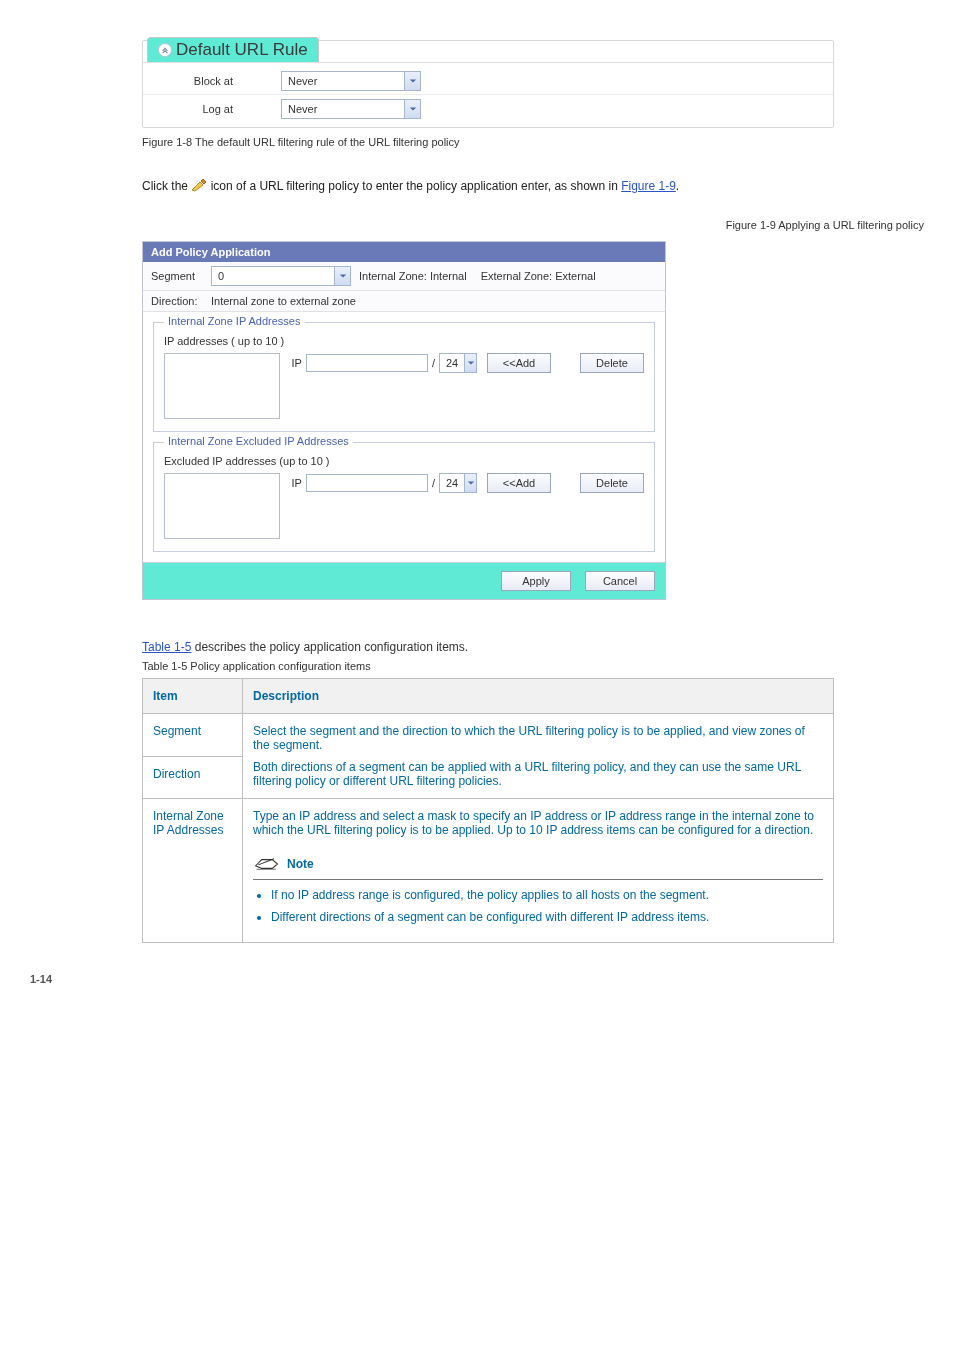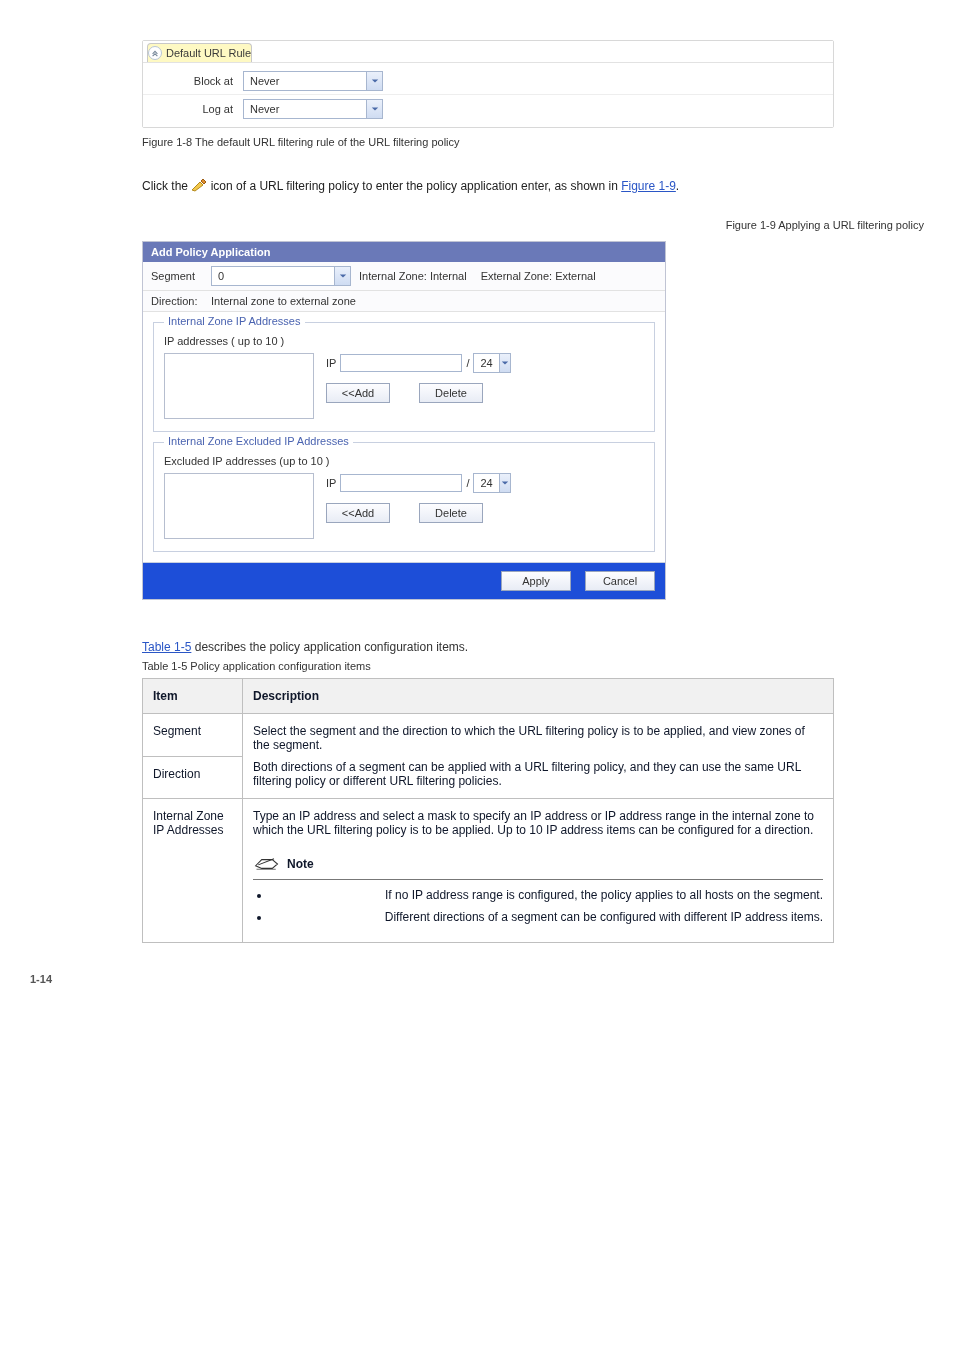--- a/index.html
+++ b/index.html
@@ -3,25 +3,25 @@
 <meta charset="utf-8">
 <style>
   * { box-sizing: border-box; margin: 0; padding: 0; }
   body { font-family: Arial, sans-serif; font-size: 12px; color: #333; background: #fff; width: 954px; }
   .page { padding: 40px 30px 40px 30px; }
   .page-num { margin-top: 30px; text-align: left; font-size: 11px; color: #555; font-weight: bold; }
 
   
   .rule-panel { border: 1px solid #d8d8d8; border-radius: 2px; margin-left: 112px; margin-right: 90px; margin-bottom: 6px; }
   .rule-tab-row { background: #fff; border-bottom: 1px solid #e2e2e2; display: flex; align-items: flex-end; height: 22px; }
-  .rule-tab { display: inline-flex; align-items: center; gap: 4px; padding: 2px 0; border: 1px solid #c8c8c8; border-bottom: none; border-radius: 4px 4px 0 0; margin-left: 4px; background: #fef9c3; color: #3a3a3a; font-size: 11px; }
+  .rule-tab { display: inline-flex; align-items: center; gap: 4px; padding: 2px 10px; border: 1px solid #c8c8c8; border-bottom: none; border-radius: 4px 4px 0 0; margin-left: 4px; background: #5eead4; color: #3a3a3a; font-size: 17px; }
   .collapse-chip { width: 14px; height: 14px; border: 1px solid #b8c5d6; border-radius: 50%; display: inline-flex; align-items: center; justify-content: center; background: #fff; }
   .collapse-chip svg { width: 8px; height: 8px; }
   .rule-body { padding: 4px 0; background: #fff; }
-  .rule-row { display: flex; align-items: center; height: 28px; border-bottom: 1px solid #eee; }
+  .rule-row { display: flex; align-items: center; height: 28px; border-bottom: 1px solid #eee; gap: 38px; }
   .rule-row:last-child { border-bottom: none; }
   .rule-label { width: 100px; text-align: right; padding-right: 10px; color: #333; font-size: 11px; }
   .select { display: inline-flex; align-items: center; border: 1px solid #a7b6cf; background: #fff; height: 20px; }
   .select .val { padding: 0 6px; font-size: 11px; color: #333; }
   .select .arrw { width: 16px; height: 18px; background: linear-gradient(#eaf0fb,#cfdcf2); border-left: 1px solid #a7b6cf; display:flex; align-items:center; justify-content:center; }
   .select .arrw svg { width: 8px; height: 8px; }
   .select.w140 { width: 140px; }
   .select.w140 .val { flex: 1; }
   .select.w40 { width: 38px; }
   .select.w40 .val { flex: 1; }
@@ -35,43 +35,43 @@
   .app-panel { width: 524px; margin-left: 112px; margin-top: 10px; border: 1px solid #c0c4d4; }
   .app-title { background: #6a79b8; color: #fff; font-weight: bold; font-size: 11px; padding: 4px 8px; }
   .app-row { display:flex; align-items:center; border-bottom: 1px solid #e2e2e2; padding: 4px 8px; background: #fbfbfd; font-size: 11px; }
   .app-row .lbl { width: 60px; color: #333; }
   .app-row .spaced { margin-left: 8px; color: #333; }
   .fieldset { border: 1px solid #c8d0e0; margin: 10px 10px; padding: 8px 10px 12px; position: relative; }
   .fieldset .leg { position: absolute; top: -8px; left: 10px; background: #fff; padding: 0 4px; color: #4a63b0; font-size: 11px; }
   .listlabel { font-size: 11px; color: #333; margin: 4px 0 6px 0; }
   .hbox { display:flex; align-items: flex-start; gap: 12px; }
   .textarea { width: 150px; height: 66px; border: 1px solid #b6becf; background: #fff; }
-  .col2 { display:flex; flex-direction:column; gap:10px; }
+  .col2 { display:flex; flex-direction:row; gap:10px; }
   .iprow { display:flex; align-items:center; gap: 4px; font-size: 11px; }
   .ipinput { width: 122px; height: 18px; border: 1px solid #a7b6cf; }
   .slash { color: #333; }
   .btnrow { display:flex; gap: 29px; }
   .btn { display:inline-flex; align-items:center; justify-content:center; min-width: 64px; height: 20px; border: 1px solid #9aa6bd; background: linear-gradient(#fdfdff,#e8ecf5); font-size: 11px; color: #333; padding: 0 10px; }
-  .app-footer { display:flex; justify-content:flex-end; gap: 14px; padding: 8px 10px; background: #1d4ed8; border-top: 1px solid #c8d0e0; }
+  .app-footer { display:flex; justify-content:flex-end; gap: 14px; padding: 8px 10px; background: #5eead4; border-top: 1px solid #c8d0e0; }
 
   
   .para-intro { margin-left: 112px; margin-top: 40px; font-size: 12px; color: #333; }
   .tbl-caption { margin-left: 112px; margin-top: 6px; font-size: 11px; color: #333; }
   .tbl-wrap { margin: 6px 90px 0 112px; }
   table.tb { width: 100%; border-collapse: collapse; font-size: 12px; }
-  table.tb th, table.tb td { border: 1px solid #bfbfbf; padding: 10px 10px; vertical-align: top; text-align: left; color: #0f172a; }
+  table.tb th, table.tb td { border: 1px solid #bfbfbf; padding: 10px 10px; vertical-align: top; text-align: left; color: #0369a1; }
   table.tb th { background: #f1f1f1; font-weight: bold; font-size: 12px; }
   table.tb td.c0 { width: 100px; }
 
   .note-block { margin-top: 16px; }
   .note-head { display:flex; align-items:center; gap:6px; }
   .note-head .word { font-weight: bold; font-size: 12px; }
   .noteline { border: 0; border-top: 1px solid #777; margin: 4px 0 8px; }
   .note-list { list-style: disc; margin-left: 18px; }
-  .note-list li { margin-bottom: 8px; text-align: right; }
+  .note-list li { margin-bottom: 8px; }
 
   .hand-icon { width: 28px; height: 22px; display:inline-block; }
   .hand-icon svg { width: 28px; height: 22px; }
 </style>
 </head>
 <body>
 
 <div class="page">
 
   <div class="rule-panel">

